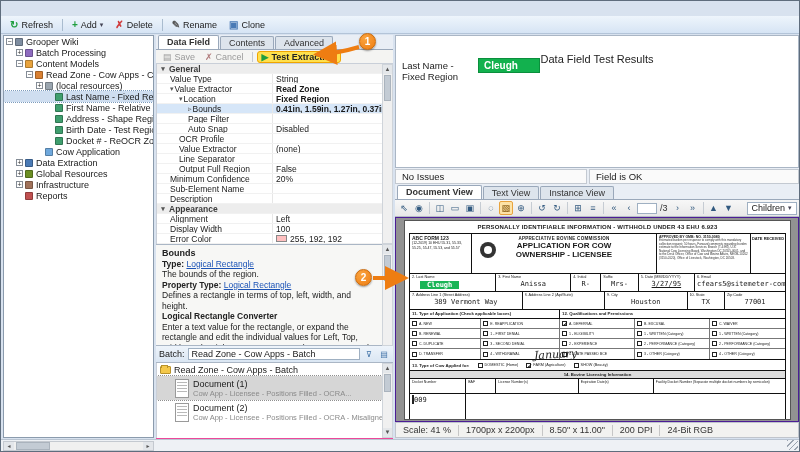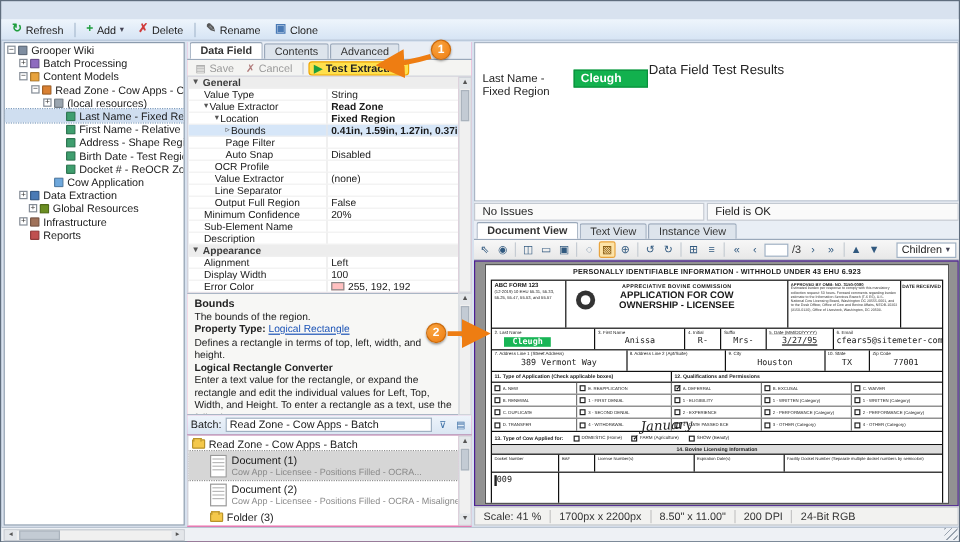--- a/index.html
+++ b/index.html
@@ -239,21 +239,21 @@
         <div class="tree-row" style="padding-left: 32px;">
           <span class="tw-sp"></span>
           <span class="ic" style="background: rgb(111, 168, 220);"></span>
           <span class="tree-label">Cow Application</span>
         </div>
         <div class="tree-row" style="padding-left: 12px;">
           <span class="tw">+</span>
           <span class="ic" style="background: rgb(74, 122, 181);"></span>
           <span class="tree-label">Data Extraction</span>
         </div>
-        <div class="tree-row" style="padding-left: 20px;">
+        <div class="tree-row" style="padding-left: 12px;">
           <span class="tw">+</span>
           <span class="ic" style="background: rgb(107, 142, 35);"></span>
           <span class="tree-label">Global Resources</span>
         </div>
         <div class="tree-row" style="padding-left: 12px;">
           <span class="tw">+</span>
           <span class="ic" style="background: rgb(160, 114, 90);"></span>
           <span class="tree-label">Infrastructure</span>
         </div>
         <div class="tree-row" style="padding-left: 12px;">
@@ -426,20 +426,21 @@
             <span>255, 192, 192</span>
           </div>
         </div>
       </div>
     <div class="vsb" style="right:0;top:29px;height:180px;">
         <div class="a">▲</div>
         <div class="th"></div>
       </div>
     <div class="helppane">
       <div class="help-title">Bounds</div>
+      <div><span class="hb">Type:</span> <span class="hlink">Logical Rectangle</span></div>
       <div>The bounds of the region.</div>
       <div><span class="hb">Property Type:</span> <span class="hlink">Logical Rectangle</span></div>
       <div>Defines a rectangle in terms of top, left, width, and height.</div>
       <div class="hb">Logical Rectangle Converter</div>
       <div>Enter a text value for the rectangle, or expand the rectangle and edit the individual values for Left, Top, Width, and Height. To enter a rectangle as a text, use the following syntax:</div>
     </div>
     <div class="vsb" style="right:0;top:209px;height:102px;">
         <div class="a">▲</div>
         <div class="th"></div>
       </div>
@@ -470,24 +471,20 @@
           <div class="thumb">
             <i></i>
             <i></i>
             <i></i>
             <i></i>
           </div>
           <div class="bt-texts">
             <div>Document (2)</div>
             <div class="bt-cap">Cow App - Licensee - Positions Filled - OCRA - Misaligned Fir</div>
           </div>
-        </div>
-        <div class="bt-frow">
-          <span class="folder"></span>
-          <span>Folder (3)</span>
         </div>
       </div>
     <div class="vsb" style="right:0;top:328px;height:75px;">
         <div class="a">▲</div>
         <div class="th" style="height:18px"></div>
         <div class="a" style="position:absolute;bottom:0;left:0;right:0">▼</div>
       </div>
   </div>
 
   <div class="results">

